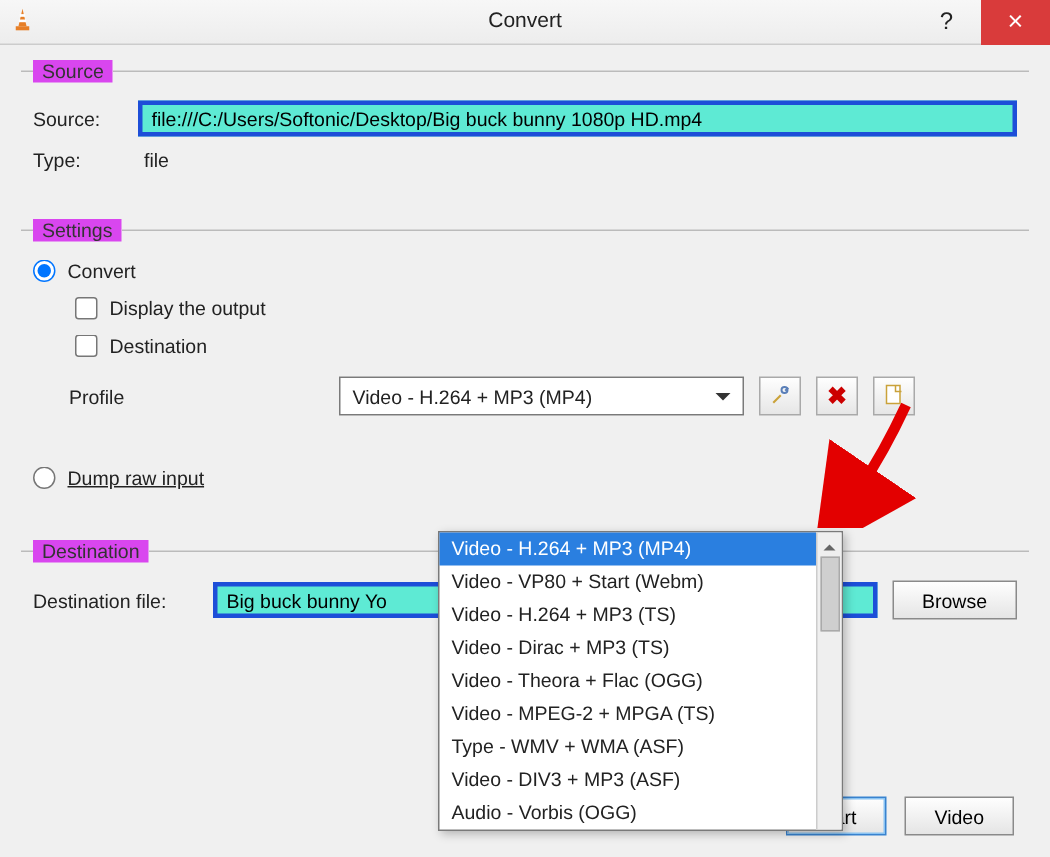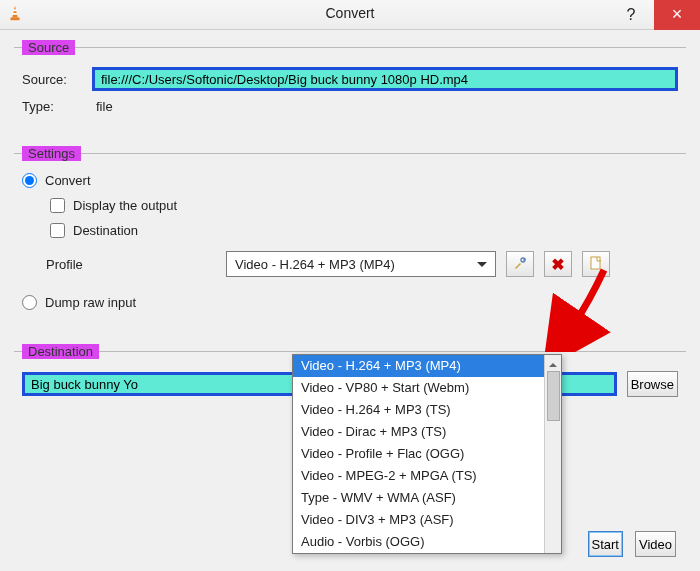--- a/index.html
+++ b/index.html
@@ -81,21 +81,21 @@
     width:28px; height:26px; border:1px solid #a9a9a9;
     background:linear-gradient(#fefefe,#e6e6e6);
     display:flex; align-items:center; justify-content:center;
     font-size:14px;
   }
   .delete-x { color:#c00; font-weight:bold; font-size:16px; }
   .dest-row { display:flex; align-items:center; gap:10px; }
   .dest-row label { width:110px; }
   .btn {
     border:1px solid #8a8a8a; background:linear-gradient(#fefefe,#e5e5e5);
-    padding:3px 3px; font-size:13px; height:26px;
+    padding:3px 19px; font-size:13px; height:26px;
   }
   .btn.def { border:1px solid #3983cf; box-shadow:0 0 0 1px #8ac3f2 inset; }
   .footer-btns {
     position:absolute; bottom:14px; right:24px; display:flex; gap:12px;
   }
   
   .dropdown {
     position:absolute;
     left: 292px; top: 354px;
     width:270px;
@@ -200,48 +200,49 @@
       <button class="iconbtn">
         <span>
           <svg width="16" height="16" viewBox="0 0 16 16">
               <rect x="3" y="2" width="9" height="12" fill="#fff" stroke="#caa23a"></rect>
               <path d="M9 2v4h4" fill="none" stroke="#caa23a"></path>
             </svg>
         </span>
       </button>
     </div>
 
-    <div class="radio-row" style="margin-top:18px;">
+    <div class="radio-row" style="margin-top:34px;text-decoration:underline;">
       <input type="radio" style="">
       <span>Dump raw input</span>
     </div>
   </fieldset>
 
   <fieldset>
     <legend>Destination</legend>
     <div class="dest-row">
+      <label>Destination file:</label>
       <input class="txt" style="flex: 1 1 0%;" type="text" value="Big buck bunny Yo">
       <button class="btn">Browse</button>
     </div>
   </fieldset>
 
 </div>
 
 <div class="footer-btns">
   <button class="btn def">Start</button>
   <button class="btn">Video</button>
 </div>
 
 <div class="dropdown">
   <div class="dd-items" id="dd-items">
       <div class="dd-item selected">Video - H.264 + MP3 (MP4)</div>
       <div class="dd-item">Video - VP80 + Start (Webm)</div>
       <div class="dd-item">Video - H.264 + MP3 (TS)</div>
       <div class="dd-item">Video - Dirac + MP3 (TS)</div>
-      <div class="dd-item">Video - Profile + Flac (OGG)</div>
+      <div class="dd-item">Video - Theora + Flac (OGG)</div>
       <div class="dd-item">Video - MPEG-2 + MPGA (TS)</div>
       <div class="dd-item">Type - WMV + WMA (ASF)</div>
       <div class="dd-item">Video - DIV3 + MP3 (ASF)</div>
       <div class="dd-item">Audio - Vorbis (OGG)</div>
     </div>
   <div class="dd-scroll">
     <div class="dd-thumb"></div>
   </div>
 </div>
 

